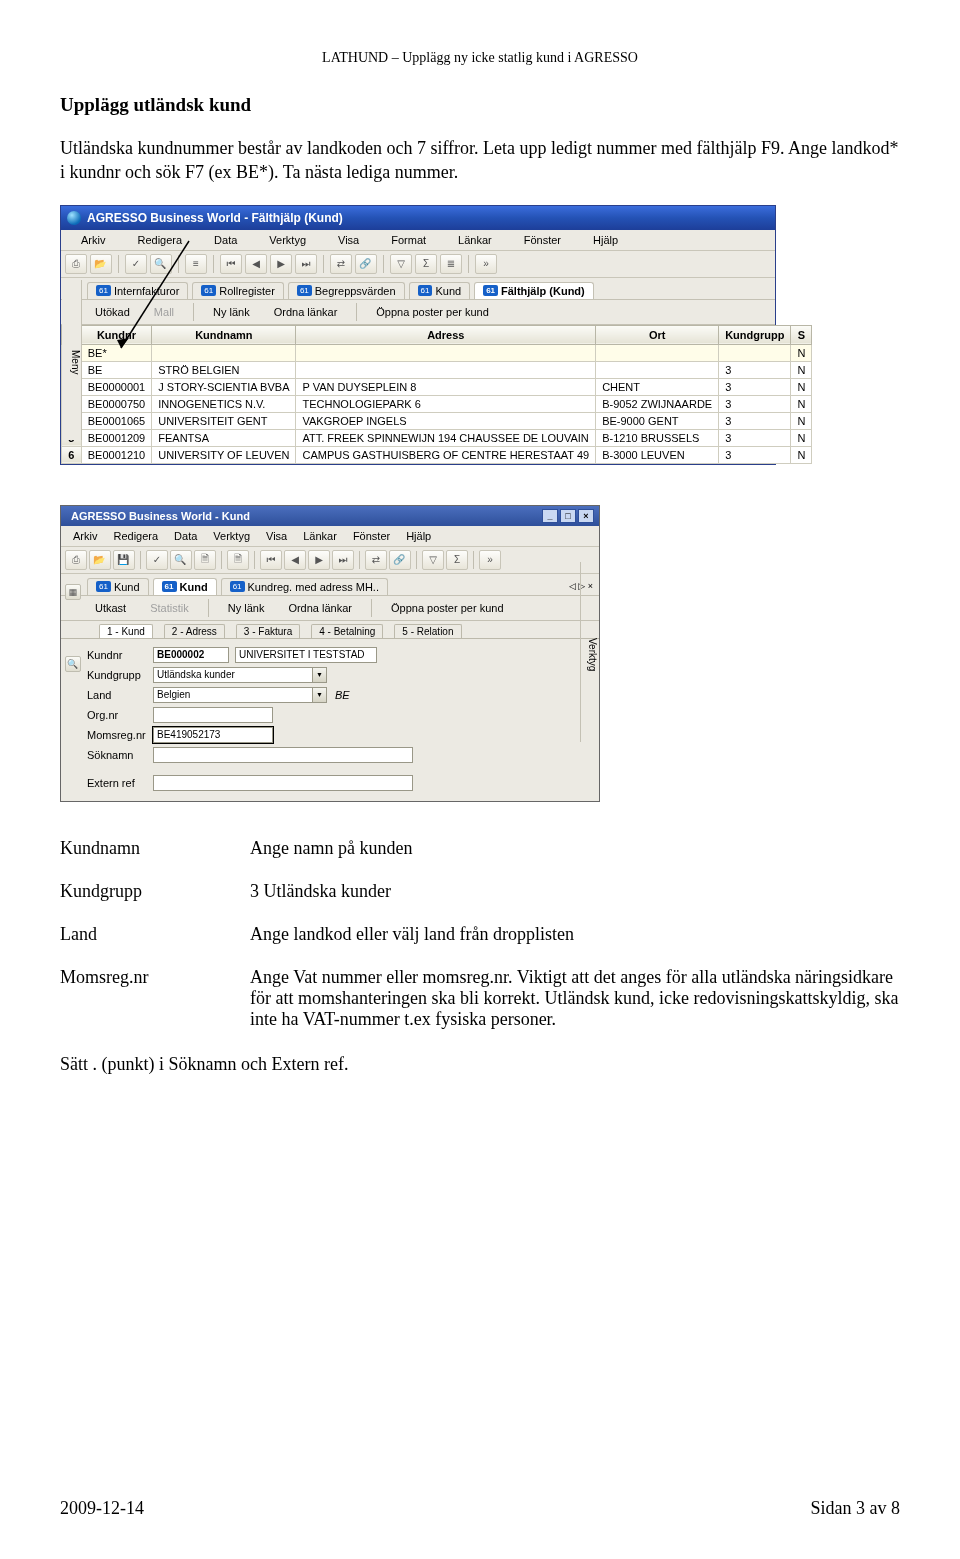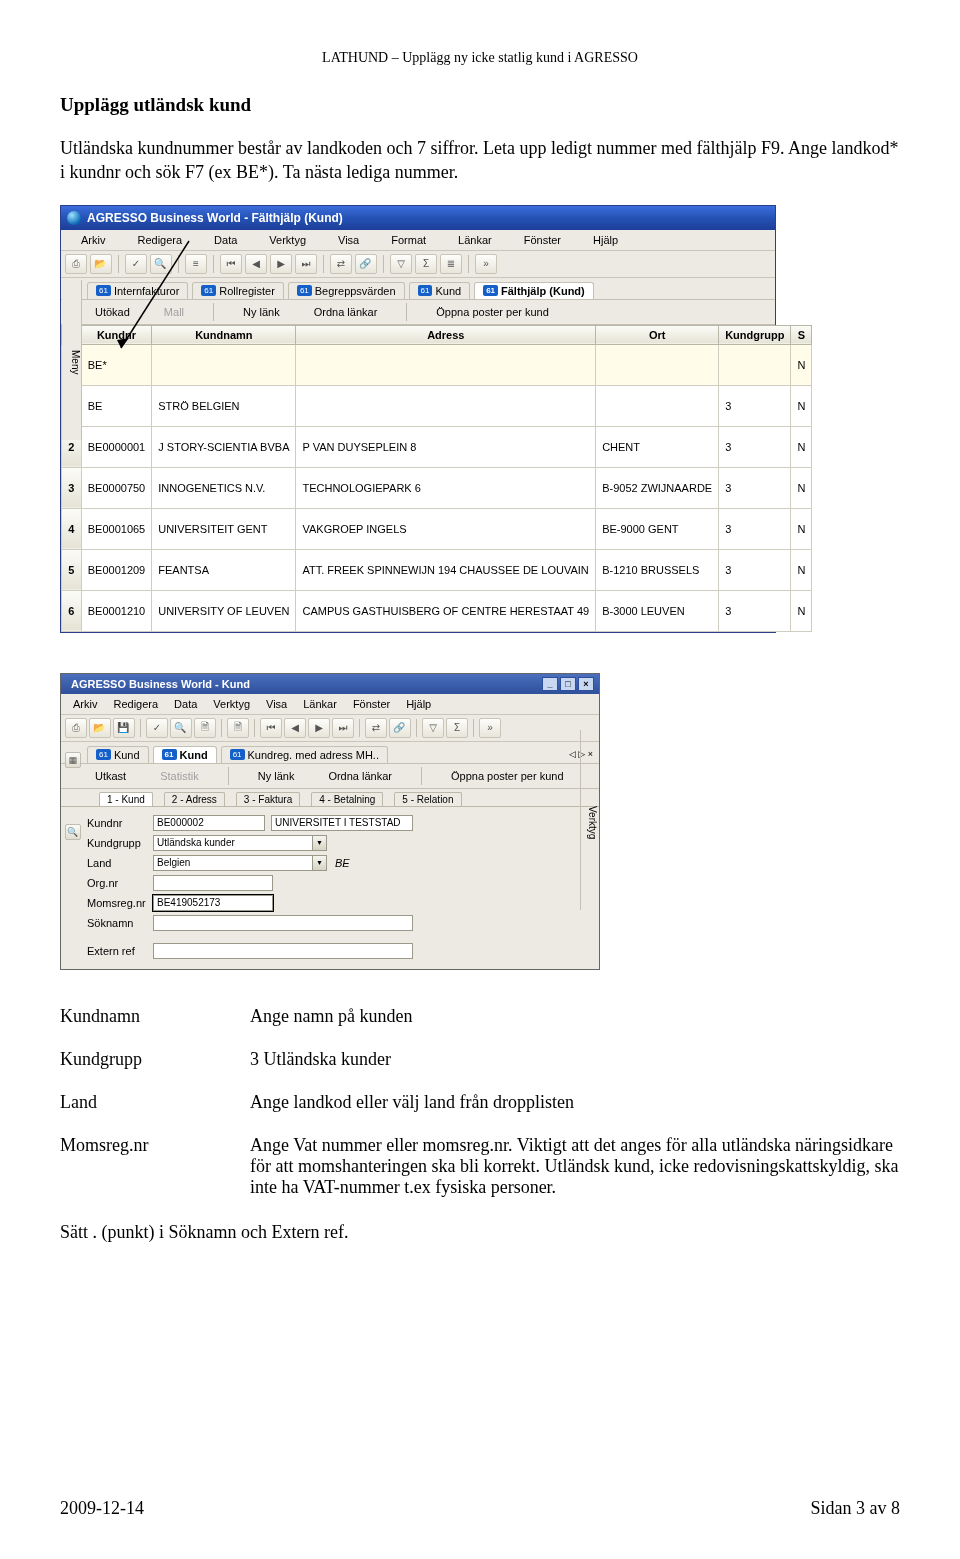--- a/index.html
+++ b/index.html
@@ -118,21 +118,21 @@
     padding: 1px 3px;
     border-radius: 2px;
   }
   .subtool {
     display: flex;
     align-items: center;
     padding: 3px 6px 3px 26px;
     background: #eceae3;
     border-top: 1px solid #c4c1b4;
     border-bottom: 1px solid #c4c1b4;
-    gap: 18px;
+    gap: 8px;
   }
   .subtool .link { padding: 2px 8px; font-size: 11px; }
   .subtool .disabled { color: #a0a0a0; }
   .sidevert {
     position: absolute;
     left: 1px; top: 74px;
     width: 20px;
     background: #eceae3;
     border-right: 1px solid #c4c1b4;
     font-size: 10px;
@@ -149,21 +149,21 @@
   }
   .grid th {
     background: linear-gradient(#fcfcf8, #e5e3d5);
     border: 1px solid #b8b6a6;
     padding: 3px 6px;
     text-align: center;
     font-weight: bold;
   }
   .grid td {
     border: 1px solid #cfcdbf;
-    padding: 14px 6px;
+    padding: 2px 6px;
     background: #fff;
     white-space: nowrap;
   }
   .grid td.rownum {
     background: linear-gradient(#fcfcf8, #e5e3d5);
     text-align: center;
     font-weight: bold;
     width: 24px;
   }
 
@@ -506,21 +506,21 @@
       <span class="itab active">1 - Kund</span>
       <span class="itab">2 - Adress</span>
       <span class="itab">3 - Faktura</span>
       <span class="itab">4 - Betalning</span>
       <span class="itab">5 - Relation</span>
     </div>
 
     <div style="padding:6px 22px 8px 0;">
       <div class="formrow">
         <span class="lbl">Kundnr</span>
-        <span class="txtfield" style="width:112px;">BE000002</span>
+        <span class="txtfield" style="width:76px;font-weight:bold;">BE000002</span>
         <span style="width:6px;"></span>
         <span class="txtfield" style="width:142px;">UNIVERSITET I TESTSTAD</span>
       </div>
       <div class="formrow">
         <span class="lbl">Kundgrupp</span>
         <span class="txtfield" style="width:160px;">Utländska kunder</span>
         <span class="dropdown-arrow">▼</span>
       </div>
       <div class="formrow">
         <span class="lbl">Land</span>

